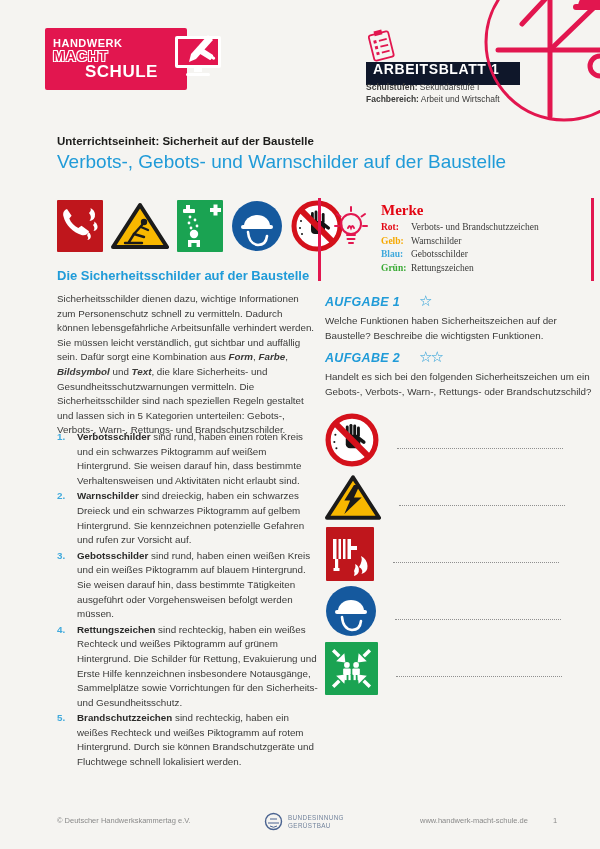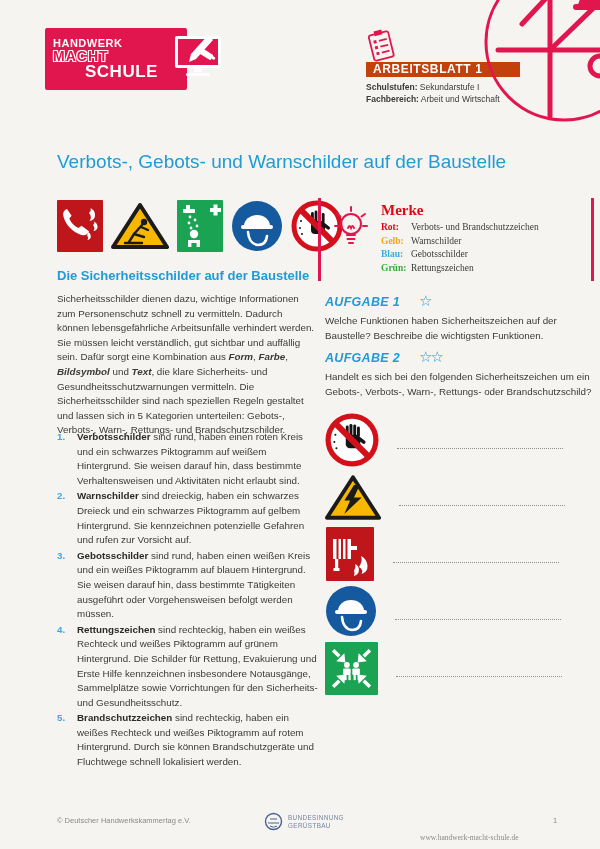--- a/index.html
+++ b/index.html
@@ -8,22 +8,22 @@
   .abs{position:absolute;}
 
   
   .logo-box{left:45px;top:28px;width:142px;height:62px;background:#e2164f;border-radius:2px;
             display:flex;align-items:center;padding:0 8px;box-sizing:border-box;gap:12px;}
   .logo-text{line-height:1.02;}
   .logo-l1{color:#fff;font-weight:bold;font-size:11px;letter-spacing:.5px;}
   .logo-l2{color:#e2164f;font-weight:bold;font-size:14px;letter-spacing:1px;
            text-shadow:-1px -1px 0 #fff,1px -1px 0 #fff,-1px 1px 0 #fff,1px 1px 0 #fff;}
   .logo-l3{color:#fff;font-weight:bold;font-size:17px;letter-spacing:.5px;margin-left:32px;}
-  .ab-banner{left:366px;top:62px;width:154px;height:15px;background:#c2410c;color:#fff;
-             font-size:12px;font-weight:bold;letter-spacing:.6px;line-height:15px;padding-left:7px;box-sizing:border-box;}
+  .ab-banner{left:366px;top:62px;width:154px;height:23px;background:#0f172a;color:#fff;
+             font-size:14px;font-weight:bold;letter-spacing:.6px;line-height:15px;padding-left:7px;box-sizing:border-box;}
   .hdr-meta{left:366px;top:81px;font-size:8.5px;line-height:12px;color:#3a3a39;}
   .hdr-meta b{font-weight:bold;}
   .clip-icon{left:364px;top:26px;}
   .scaffold{left:476px;top:-46px;}
 
   
   .kicker{left:57px;top:135px;font-size:11.5px;font-weight:bold;color:#1d1d1b;}
   .main-title{left:57px;top:151px;width:540px;font-size:19px;font-weight:normal;color:#209bd8;}
 
   
@@ -55,21 +55,21 @@
   
   .exercise{left:325px;top:414px;width:272px;}
   .ex-row{display:flex;align-items:center;height:56px;margin-bottom:1px;}
   .ex-line{width:166px;border-bottom:1.5px dotted #8f8f8f;margin-left:18px;height:0;align-self:center;position:relative;top:6px;}
 
   
   .foot{left:0;top:812px;width:600px;font-size:7.5px;color:#8a8a8a;}
   .foot-copy{position:absolute;left:57px;top:4px;}
   .foot-logo{position:absolute;left:264px;top:0px;}
   .foot-org{position:absolute;left:288px;top:2px;font-size:6.3px;line-height:8px;letter-spacing:.4px;color:#72839c;}
-  .foot-url{position:absolute;left:420px;top:21px;font-family:Liberation Serif, serif;}
+  .foot-url{position:absolute;left:420px;top:4px;}
   .foot-page{position:absolute;left:553px;top:4px;}
 </style>
 </head>
 <body>
 
 <div class="page">
 
   <div class="abs logo-box">
     <div class="logo-text">
       <div class="logo-l1">HANDWERK</div>
@@ -120,20 +120,21 @@
         <line x1="74" y1="96" x2="132" y2="40"></line>
         <line x1="74" y1="40" x2="46" y2="70"></line>
       </g>
       <path d="M102 52 a19 14 0 0 1 38 0 z" fill="#e2164f"></path>
       <rect x="97" y="50" width="48" height="6" rx="3" fill="#e2164f"></rect>
       <circle cx="124" cy="112" r="10" fill="none" stroke="#e2164f" stroke-width="5"></circle>
       <line x1="131" y1="119" x2="154" y2="142" stroke="#e2164f" stroke-width="8" stroke-linecap="round"></line>
     </svg>
   </span>
 
+  <div class="abs kicker">Unterrichtseinheit: Sicherheit auf der Baustelle</div>
   <div class="abs main-title">Verbots-, Gebots- und Warnschilder auf der Baustelle</div>
 
   <div class="abs signs-row">
     <span>
       <svg width="46" height="52" viewBox="0 0 46 52">
         <rect width="46" height="52" rx="1" fill="#bf161c"></rect>
         <path d="M10 9 c-3 1 -4.5 4 -3.5 7.5 2.2 8.5 9.5 16 18 18.5 3.5 1 6.5 -0.8 7.5 -3.8 l-7.5 -5.5 -3.2 2.2 c-4 -2 -7.5 -5.5 -9 -9.5 l2.3 -2.7 z" fill="#fff"></path>
         <path d="M32 13 q3.5 4 0.5 8 q6 -1 5.5 -7 q-0.5 -4 -4.5 -6 q1 2.8 -1.5 5 z" fill="#fff"></path>
         <path d="M36 25 q2.5 3 0.5 6 q4.5 -0.8 4 -5 q-0.4 -3 -3.2 -4.5 q0.7 2 -1.3 3.5 z" fill="#fff"></path>
         <path d="M30 35 q2 2.5 0.4 5 q3.8 -0.6 3.4 -4.2 q-0.3 -2.5 -2.7 -3.8 q0.6 1.7 -1.1 3 z" fill="#fff"></path>

